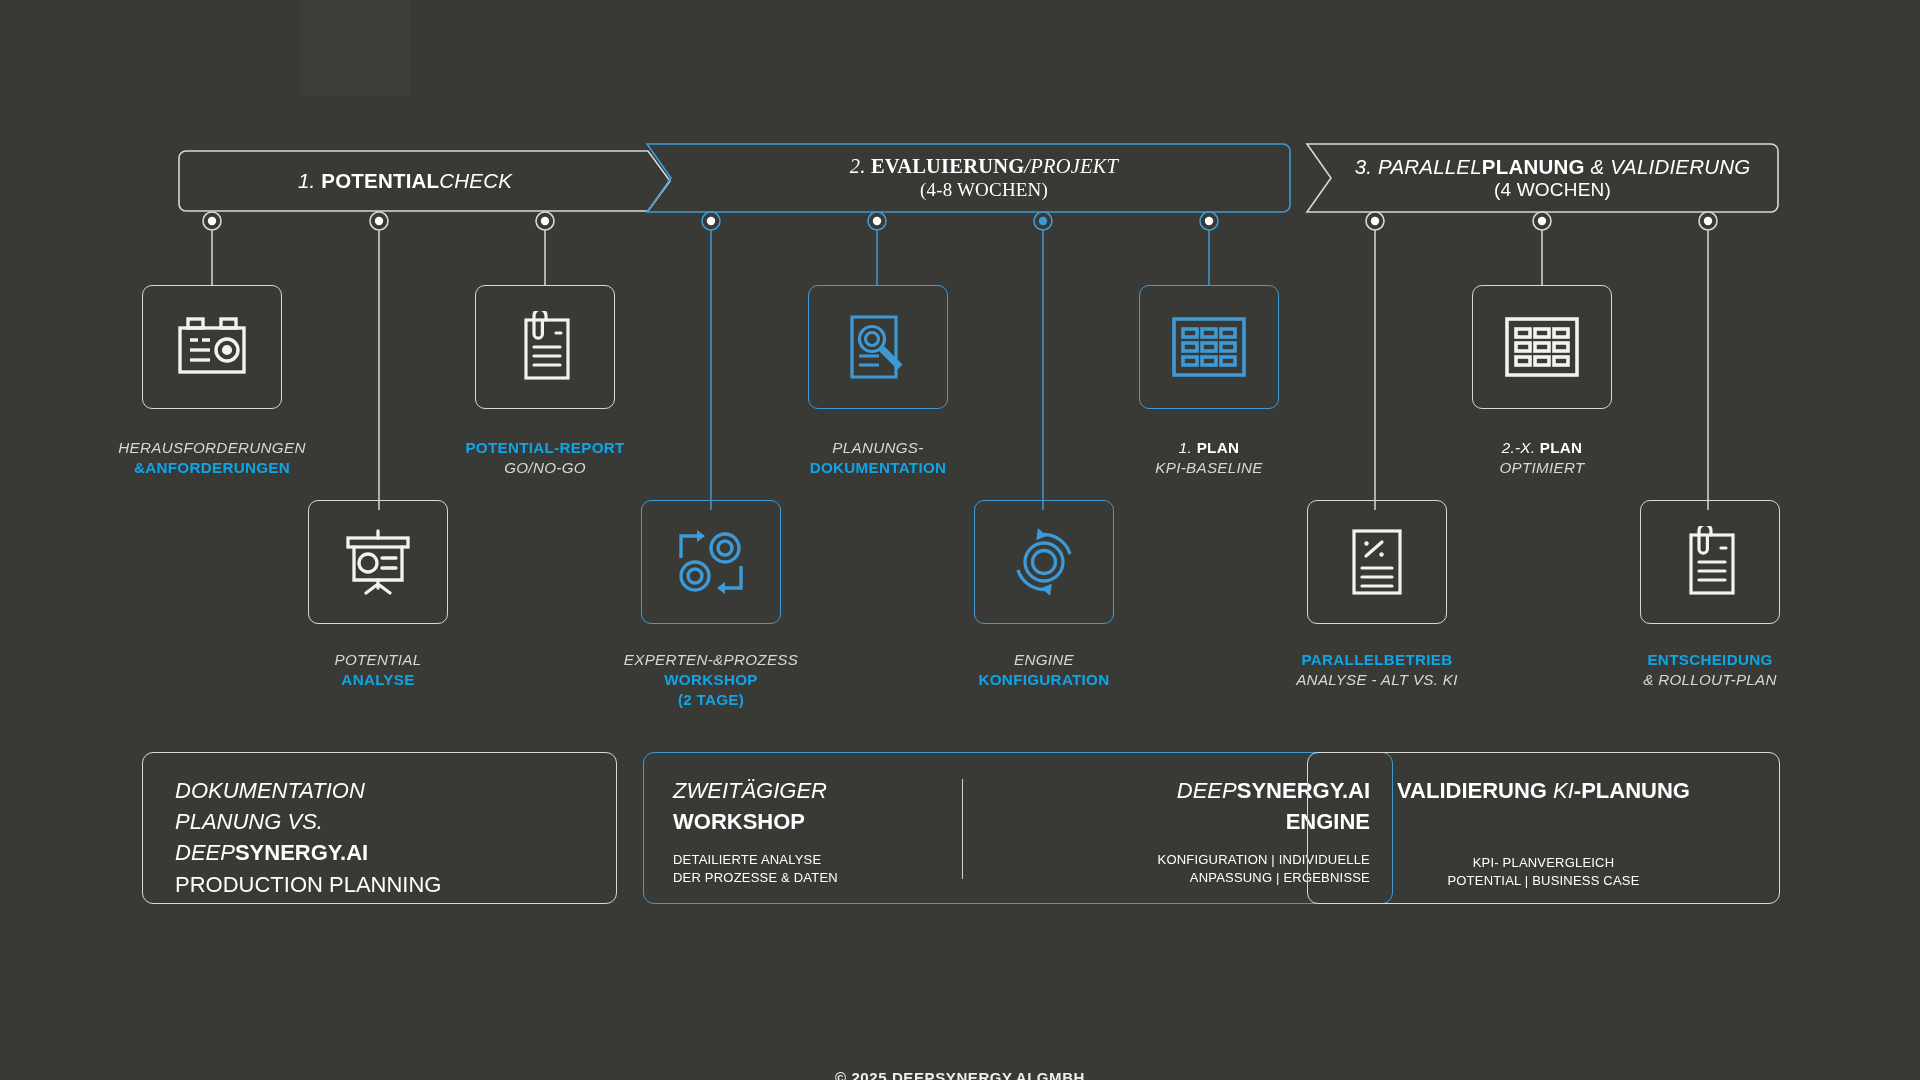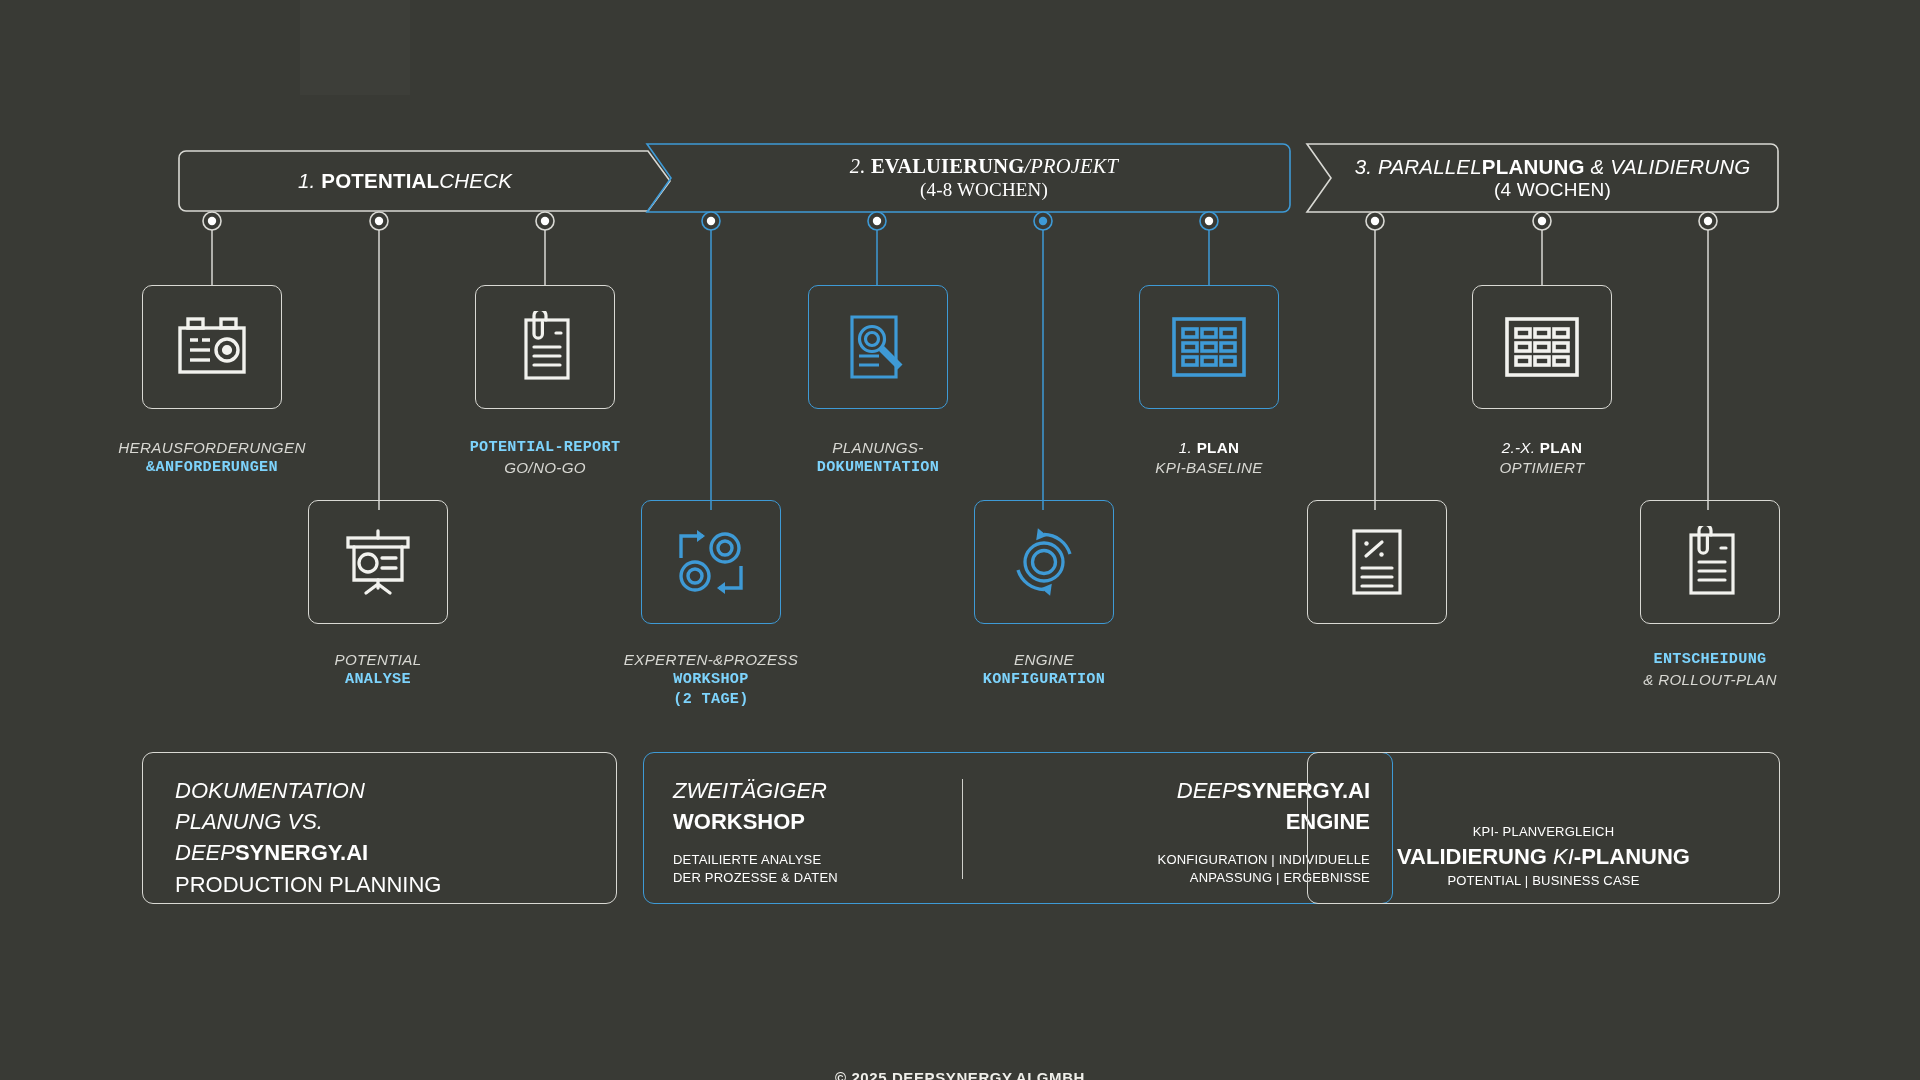--- a/index.html
+++ b/index.html
@@ -42,21 +42,21 @@
     display:flex;align-items:center;justify-content:center;
     box-sizing:border-box;
   }
   .card.blue{border-color:#3e9ad6;}
   .card svg{display:block;}
 
   
   .caption{position:absolute;text-align:center;line-height:1.30;width:300px;}
   .caption .l{display:block;font-size:15.2px;letter-spacing:.3px;white-space:nowrap;}
   .caption .l.it{font-style:italic;font-weight:400;color:#d8d8d3;}
-  .caption .l.bd{font-weight:700;color:#7dd3fc;font-family:Liberation Mono, monospace;}
+  .caption .l.bd{font-weight:700;color:#0ea5e9;}
 
   
   .sumbox{
     position:absolute;border:1.6px solid #d9d9d4;border-radius:11px;
     box-sizing:border-box;
   }
   .sumbox.blue{border-color:#3e9ad6;}
   .sumbox .pad{position:absolute;}
   .sum-l{display:block;white-space:nowrap;}
   .s-big{font-size:22px;line-height:1.42;}
@@ -325,20 +325,24 @@
     <svg width="56" height="70" viewBox="0 0 56 70">
       <g fill="none" stroke="#f2f2ee" stroke-width="3.2" stroke-linejoin="miter" stroke-linecap="round">
         <rect x="5" y="4" width="46" height="62"></rect>
         <path d="M17,29 L33,15"></path>
         <circle cx="17.5" cy="16.5" r="2.2" fill="#f2f2ee" stroke="none"></circle>
         <circle cx="32.5" cy="27.5" r="2.2" fill="#f2f2ee" stroke="none"></circle>
         <path d="M13,41 h30 M13,50 h30 M13,59 h30"></path>
       </g>
     </svg>
   </div>
+  <div class="caption" style="left:1227px;top:650px;">
+    <span class="l bd">PARALLELBETRIEB</span>
+    <span class="l it">ANALYSE - ALT VS. KI</span>
+  </div>
 
   <div class="card" style="left:1640px;top:500px;">
     <svg width="58" height="72" viewBox="0 0 58 72">
       <g fill="none" stroke="#f2f2ee" stroke-width="3.2" stroke-linejoin="miter" stroke-linecap="round">
         <rect x="10" y="9" width="42" height="58"></rect>
         <path d="M30,9 L30,4.5 A6,6 0 0 0 18,4.5 L18,23 A4.2,4.2 0 0 0 26.4,23 L26.4,11"></path>
         <path d="M40,22 h5"></path>
         <path d="M18,36 h26 M18,45 h26 M18,54 h26"></path>
       </g>
     </svg>
@@ -368,21 +372,21 @@
     <div class="pad" style="right:22px;top:22px;text-align:right;">
       <span class="sum-l s-big"><span class="it">DEEP</span><span class="bd">SYNERGY.AI</span></span>
       <span class="sum-l s-big bd">ENGINE</span>
       <span class="sum-l s-sm" style="margin-top:14px;display:block;">KONFIGURATION | INDIVIDUELLE</span>
       <span class="sum-l s-sm">ANPASSUNG | ERGEBNISSE</span>
     </div>
   </div>
 
   <div class="sumbox" style="left:1307px;top:752px;width:473px;height:152px;">
     <div class="pad" style="left:0;right:0;top:22px;text-align:center;">
+      <span class="sum-l s-big"><span class="bd">VALIDIERUNG </span><span class="it">KI</span><span class="bd">-PLANUNG</span></span>
       <span class="sum-l s-sm" style="margin-top:48px;display:block;">KPI- PLANVERGLEICH</span>
-      <span class="sum-l s-big"><span class="bd">VALIDIERUNG </span><span class="it">KI</span><span class="bd">-PLANUNG</span></span>
       <span class="sum-l s-sm">POTENTIAL | BUSINESS CASE</span>
     </div>
   </div>
 
   <div class="footer">© 2025 DEEPSYNERGY.AI GMBH</div>
 
 </div>
 
 </body></html>

